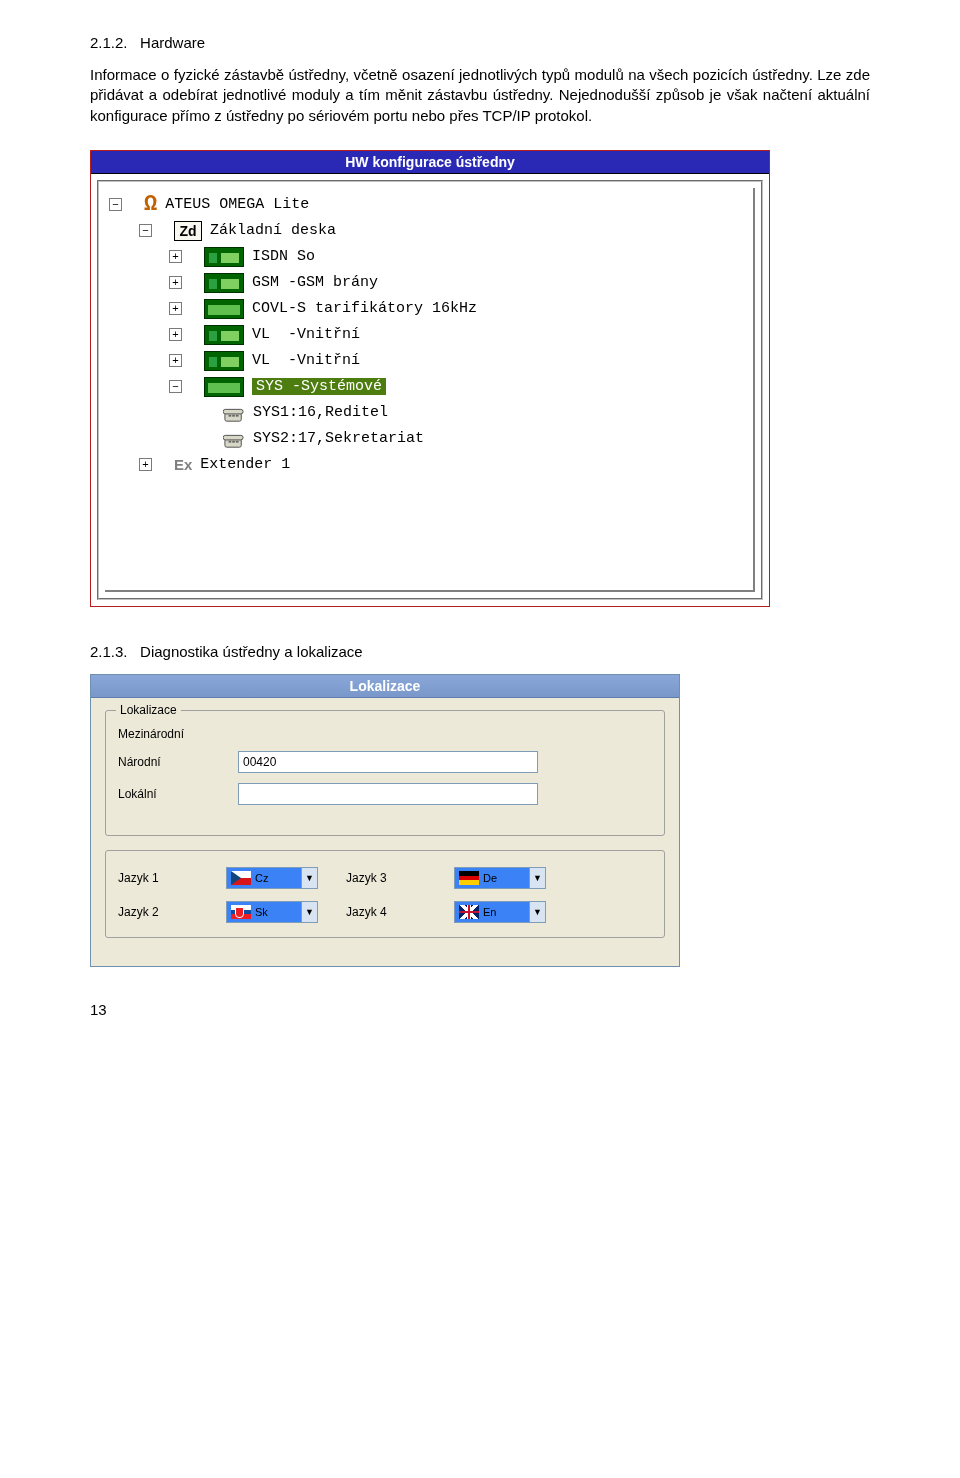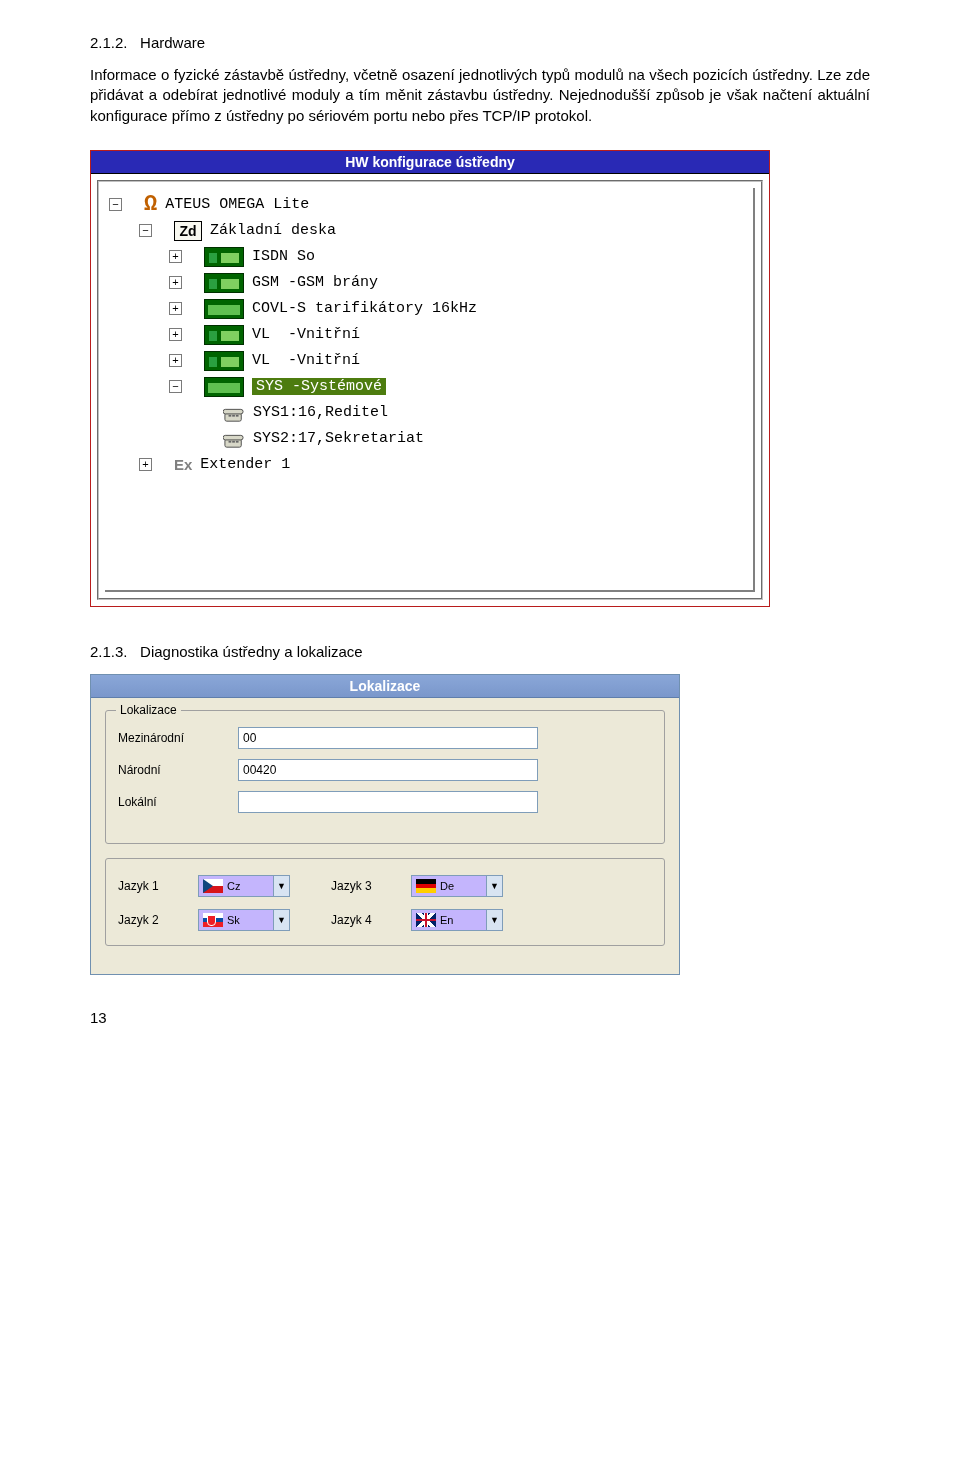--- a/index.html
+++ b/index.html
@@ -97,27 +97,27 @@
   }
   .frow { display:flex; align-items:center; margin-bottom:10px; }
   .frow:last-child { margin-bottom: 16px; }
   .flabel { width: 120px; font-size: 12px; }
   .finput {
     flex: 1; max-width: 300px;
     border: 1px solid #7f9db9; height: 22px;
     background: #fff; padding: 2px 4px; font-size: 12px;
     font-family: Tahoma, Arial;
   }
-  .lang-row { display:flex; align-items:center; gap: 41px; margin-bottom:12px; }
+  .lang-row { display:flex; align-items:center; gap: 28px; margin-bottom:12px; }
   .lang-row:last-child { margin-bottom: 0; }
   .lang-item { display:flex; align-items:center; }
   .lang-label { font-size:12px; width: 80px; }
   .lang-select {
     display:flex; align-items:center; border:1px solid #7f9db9;
-    height:22px; background:#c4b5fd; width: 92px;
+    height:22px; background:#3b82f6; width: 92px; margin-left: 28px;
   }
   .flag { width:20px; height:14px; margin: 0 4px; display:inline-block; }
   .lang-code { font-size:11px; flex:1; }
   .dd-btn { width:16px; height:20px; background:#d8e4f2; border-left:1px solid #7f9db9; display:flex; align-items:center; justify-content:center; font-size:9px; color:#000; }
   .pagenum { font-size: 15px; margin-top: 34px; }
   
   .flag-cz { background: linear-gradient(to bottom, #fff 0 50%, #d7141a 50% 100%); position:relative; }
   .flag-cz::before { content:""; position:absolute; left:0; top:0; border-top:7px solid transparent; border-bottom:7px solid transparent; border-left:10px solid #11457e; }
   .flag-sk { background: linear-gradient(to bottom, #fff 0 33%, #0b4ea2 33% 66%, #ee1c25 66% 100%); position:relative; }
   .flag-sk::before { content:""; position:absolute; left:4px; top:2px; width:7px; height:9px; background:#ee1c25; border:1px solid #fff; border-radius: 0 0 4px 4px; }
@@ -253,21 +253,20 @@
 </p>
 
 <div class="loc-win">
   <div class="loc-title">Lokalizace</div>
   <div class="loc-body">
 
     <div class="group">
       <div class="group-lbl">Lokalizace</div>
       <div class="frow">
         <div class="flabel">Mezinárodní</div>
-        <input class="finput" value="00" style="">
       </div>
       <div class="frow">
         <div class="flabel">Národní</div>
         <input class="finput" value="00420" style="">
       </div>
       <div class="frow">
         <div class="flabel">Lokální</div>
         <input class="finput" value="" style="">
       </div>
     </div>

